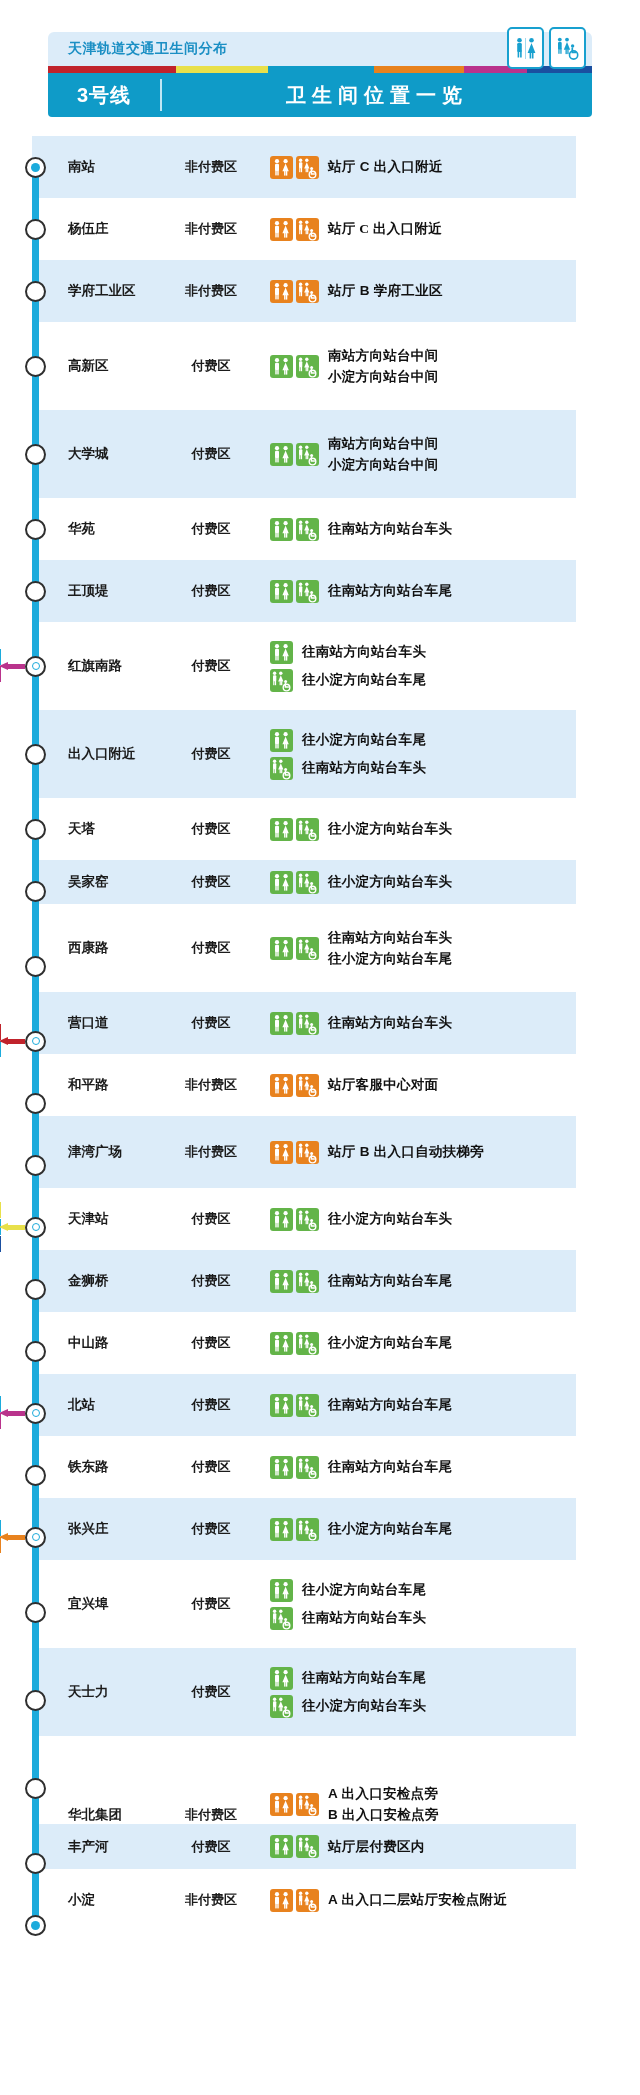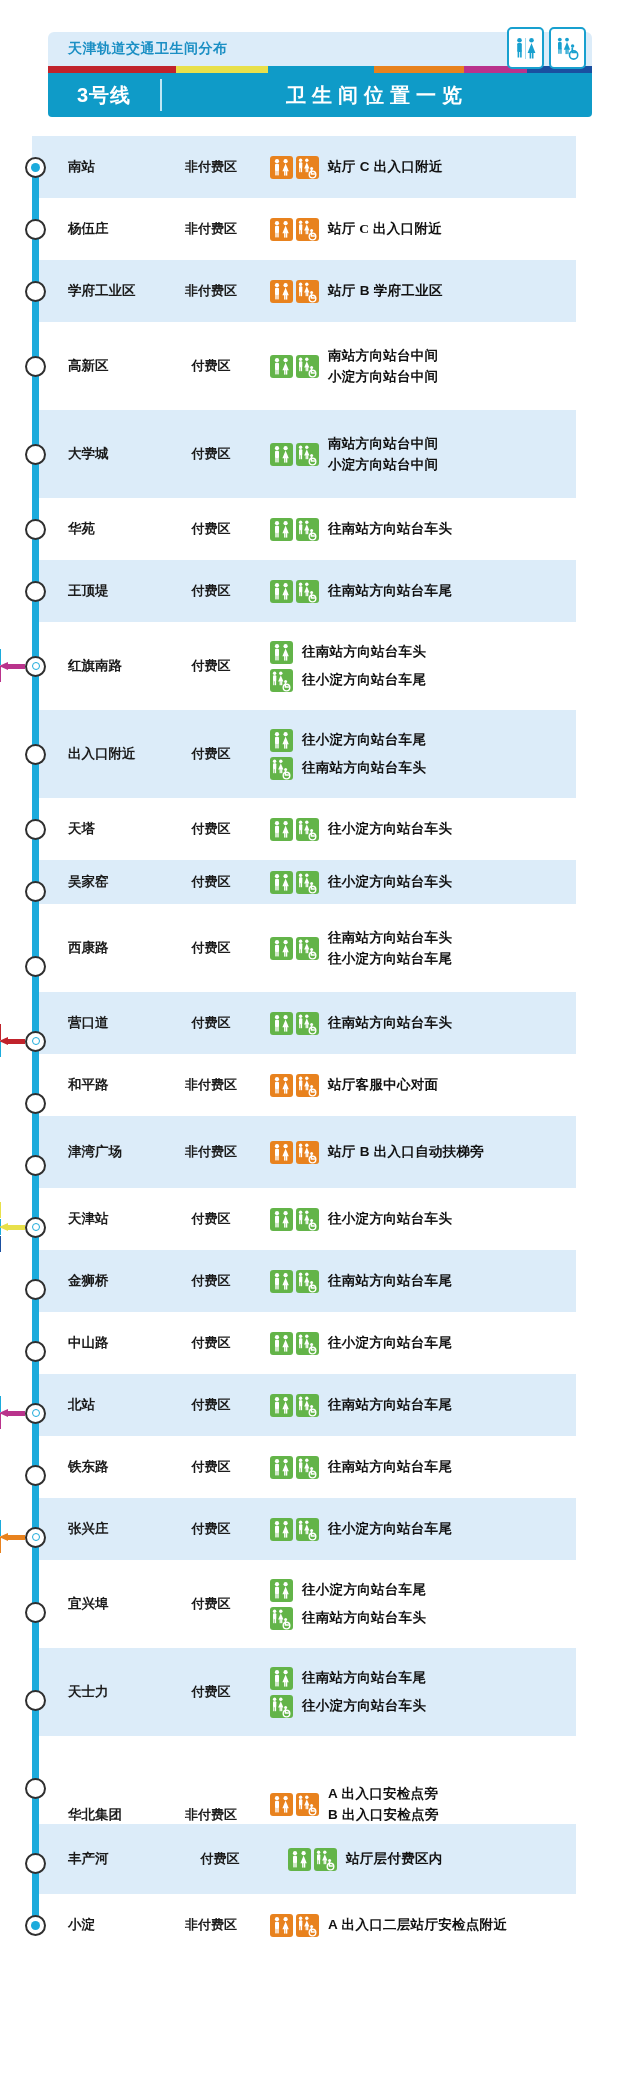--- a/index.html
+++ b/index.html
@@ -1053,21 +1053,21 @@
                   <circle cx="16.5" cy="18.6" r="3.3" stroke="#fff" stroke-width="1.4" fill="none"></circle>
                 </svg>
               </div>
             </div>
             <div class="locwrap">
               <div class="loctext">A 出入口安检点旁</div>
               <div class="loctext">B 出入口安检点旁</div>
             </div>
           </div>
         </div>
-        <div class="row alt" style="height: 70px; gap: 9px;">
+        <div class="row alt" style="height: 45px;">
           <div class="c-station">丰产河</div>
           <div class="c-fare">付费区</div>
           <div class="c-loc">
             <div class="icpair">
               <div class="ic green" style="background: rgb(99, 180, 73);">
                 <svg width="23" height="23" viewBox="0 0 23 23">
                   <circle cx="7" cy="5.2" r="2.1" fill="#fff"></circle>
                   <rect x="5" y="7.7" width="4" height="7.2" rx="1.2" fill="#fff"></rect>
                   <rect x="5.3" y="13.8" width="1.4" height="5.6" fill="#fff"></rect>
                   <rect x="7.3" y="13.8" width="1.4" height="5.6" fill="#fff"></rect>

